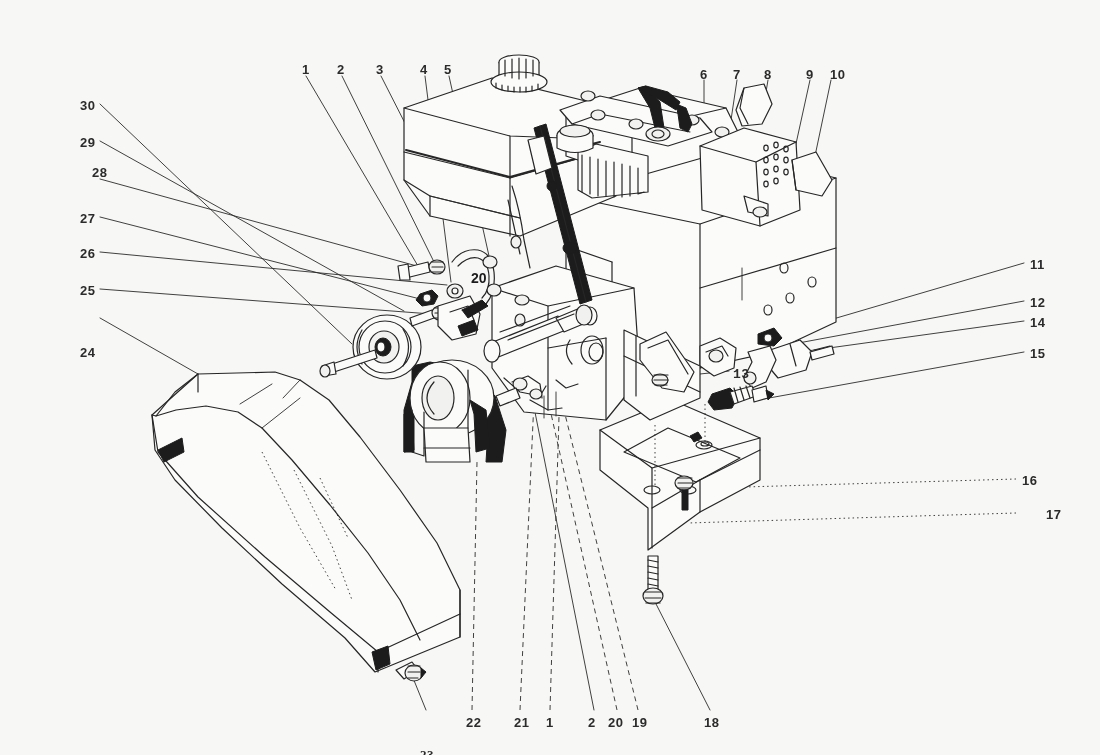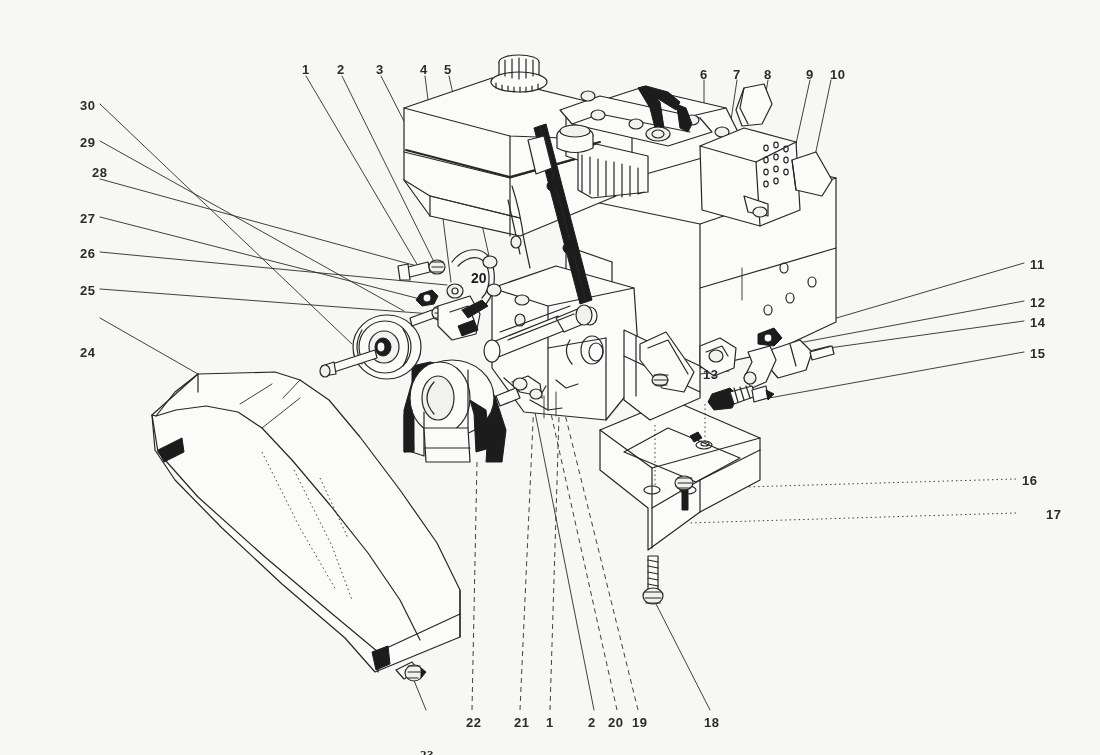--- a/index.html
+++ b/index.html
@@ -427,21 +427,21 @@
   <div class="callout-num" style="left:700px; top:68px;">6</div>
   <div class="callout-num" style="left:733px; top:68px;">7</div>
   <div class="callout-num" style="left:764px; top:68px;">8</div>
   <div class="callout-num" style="left:806px; top:68px;">9</div>
   <div class="callout-num" style="left:824px; top:68px;margin-left:6px;">10</div>
 
   <div class="callout-num" style="left:1030px; top:258px;">11</div>
   <div class="callout-num" style="left:1030px; top:296px;">12</div>
   <div class="callout-num" style="left:1030px; top:316px;">14</div>
   <div class="callout-num" style="left:1030px; top:347px;">15</div>
-  <div class="callout-num" style="left:703px;  top:368px;">13</div>
+  <div class="callout-num" style="left:733px;  top:368px;font-family:Liberation Mono, monospace;">13</div>
   <div class="callout-num" style="left:1022px; top:474px;">16</div>
   <div class="callout-num" style="left:1022px; top:508px;margin-left:24px;">17</div>
 
   <div class="callout-num" style="left:420px; top:748px;font-family:Liberation Serif, serif;">23</div>
   <div class="callout-num" style="left:466px; top:716px;">22</div>
   <div class="callout-num" style="left:514px; top:716px;">21</div>
   <div class="callout-num" style="left:546px; top:716px;">1</div>
   <div class="callout-num" style="left:588px; top:716px;">2</div>
   <div class="callout-num" style="left:608px; top:716px;">20</div>
   <div class="callout-num" style="left:632px; top:716px;">19</div>

